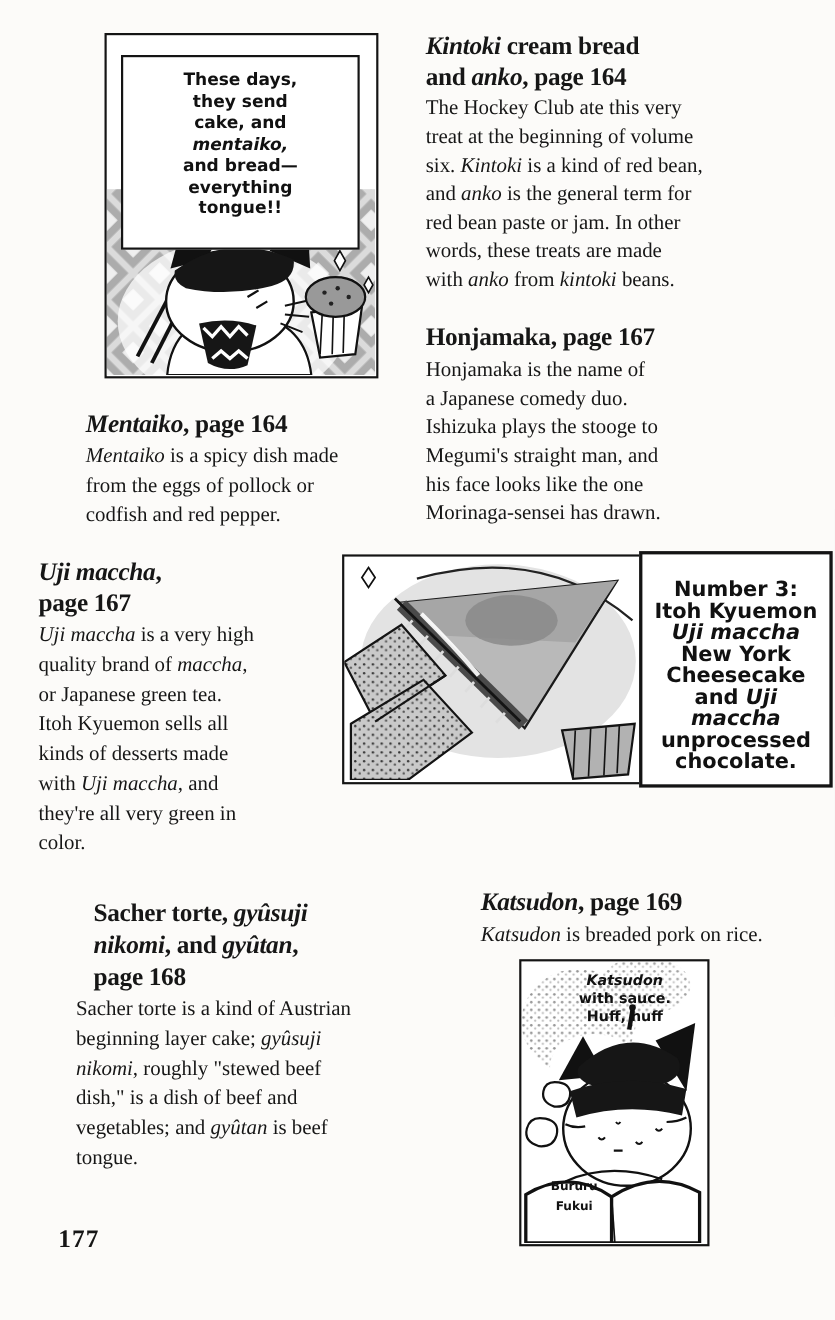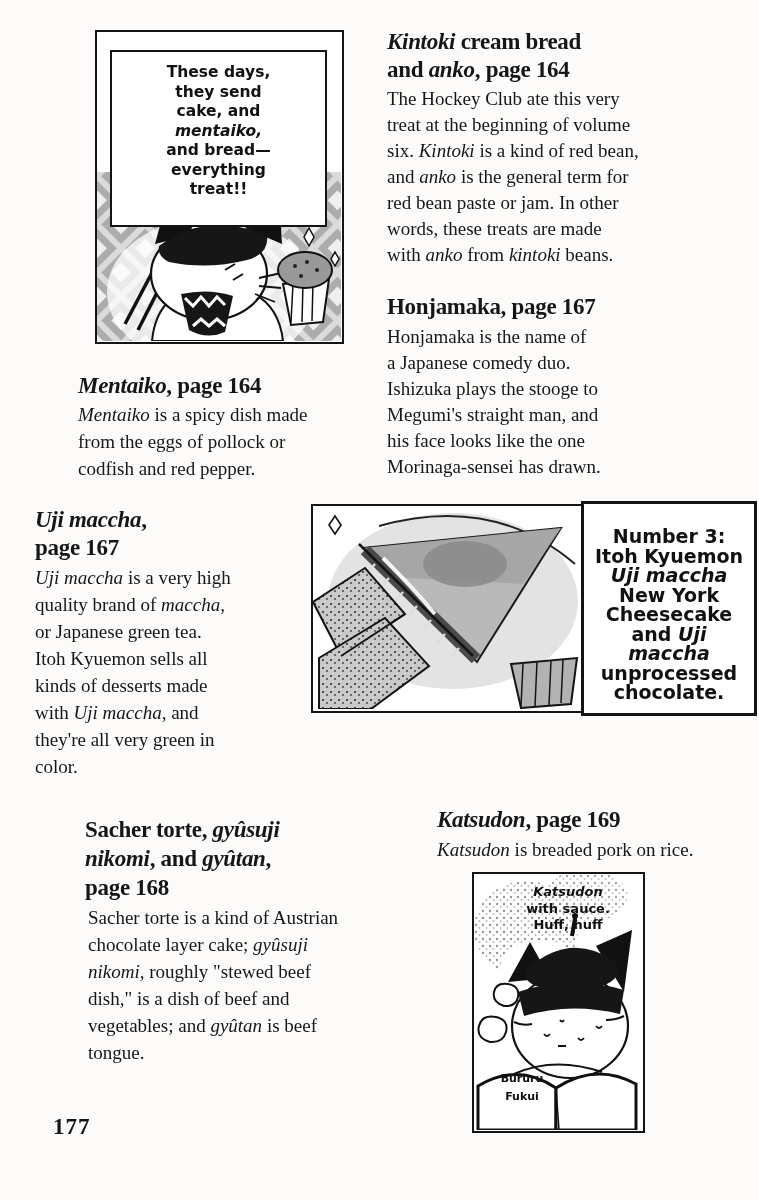--- a/index.html
+++ b/index.html
@@ -70,21 +70,21 @@
       <path d="M186 252 L232 247 L226 290 L194 293 Z" fill="#fff" stroke="#111" stroke-width="2"></path>
       <path d="M196 252 l-2 38 M206 251 l-1 39 M216 250 l-1 39" stroke="#111" stroke-width="1.5"></path>
       <ellipse cx="208" cy="238" rx="27" ry="18" fill="#999" stroke="#111" stroke-width="2"></ellipse>
       <circle cx="198" cy="234" r="2" fill="#222"></circle>
         <circle cx="210" cy="230" r="2" fill="#222"></circle>
       <circle cx="220" cy="238" r="2" fill="#222"></circle>
         <circle cx="204" cy="244" r="2" fill="#222"></circle>
       <path d="M238 220 l4 7 -4 7 -4 -7 z" fill="#fff" stroke="#111" stroke-width="1.5"></path>
     </svg>
     <div class="bubble" style="left:13px; top:6px; width:217px; height:177px;">
-      <div class="comic abs" style="left:8px; top:11px; width:197px; font-size:15.5px; line-height:19.5px;"><span>These days,</span><br><span>they send</span><br><span>cake, and</span><br><i>mentaiko,</i><br><span>and bread—</span><br><span>everything</span><br><span>treat!!</span></div>
+      <div class="comic abs" style="left:8px; top:11px; width:197px; font-size:15.5px; line-height:19.5px;"><span>These days,</span><br><span>they send</span><br><span>cake, and</span><br><i>mentaiko,</i><br><span>and bread—</span><br><span>everything</span><br><span>tongue!!</span></div>
     </div>
   </div>
 
   <div class="abs heading" style="left:78px; top:372px; width:300px;"><i>Mentaiko</i><span>, page 164</span></div>
   <div class="abs body-text" style="left:78px; top:401px; width:300px; line-height:27px;"><i>Mentaiko</i><span> is a spicy dish made</span><br><span>from the eggs of pollock or</span><br><span>codfish and red pepper.</span></div>
 
   <div class="abs heading" style="left:387px; top:28px; width:345px;"><i>Kintoki</i><span> cream bread</span><br><span>and </span><i>anko</i><span>, page 164</span></div>
   <div class="abs body-text" style="left:387px; top:86px; width:345px;"><span>The Hockey Club ate this very</span><br><span>treat at the beginning of volume</span><br><span>six. </span><i>Kintoki</i><span> is a kind of red bean,</span><br><span>and </span><i>anko</i><span> is the general term for</span><br><span>red bean paste or jam. In other</span><br><span>words, these treats are made</span><br><span>with </span><i>anko</i><span> from </span><i>kintoki</i><span> beans.</span></div>
 
   <div class="abs heading" style="left:387px; top:293px; width:345px;"><span>Honjamaka, page 167</span></div>
@@ -121,21 +121,21 @@
       <path d="M198 158 L264 152 L258 198 L208 202 Z" fill="#b2b2b2" stroke="#141414" stroke-width="2"></path>
       <path d="M210 158 l-2 42 M224 156 l-2 44 M238 155 l-2 44 M250 154 l-2 43" stroke="#141414" stroke-width="1.5"></path>
       <path d="M22 10 l6 9 -6 9 -6 -9 z" fill="#fff" stroke="#111" stroke-width="1.6"></path>
     </svg>
   </div>
   <div class="panel" style="left:581px; top:501px; width:176px; height:215px; border-width:3px;">
     <div class="comic abs" style="left:4px; top:23px; width:162px; font-size:19px; line-height:19.5px;"><span>Number 3:</span><br><span>Itoh Kyuemon</span><br><i>Uji maccha</i><br><span>New York</span><br><span>Cheesecake</span><br><span>and </span><i>Uji maccha</i><br><span>unprocessed</span><br><span>chocolate.</span></div>
   </div>
 
   <div class="abs heading" style="left:85px; top:815px; width:340px; line-height:29px;"><span>Sacher torte, </span><i>gyûsuji</i><br><i>nikomi</i><span>, and </span><i>gyûtan</i><span>,</span><br><span>page 168</span></div>
-  <div class="abs body-text" style="left:88px; top:904px; width:345px; line-height:27px;"><span>Sacher torte is a kind of Austrian</span><br><span>chocolate layer cake; </span><i>gyûsuji</i><br><i>nikomi</i><span>, roughly "stewed beef</span><br><span>dish," is a dish of beef and</span><br><span>vegetables; and </span><i>gyûtan</i><span> is beef</span><br><span>tongue.</span></div>
+  <div class="abs body-text" style="left:69px; top:904px; width:345px; line-height:27px;"><span>Sacher torte is a kind of Austrian</span><br><span>beginning layer cake; </span><i>gyûsuji</i><br><i>nikomi</i><span>, roughly "stewed beef</span><br><span>dish," is a dish of beef and</span><br><span>vegetables; and </span><i>gyûtan</i><span> is beef</span><br><span>tongue.</span></div>
 
   <div class="abs heading" style="left:437px; top:806px; width:320px;"><i>Katsudon</i><span>, page 169</span></div>
   <div class="abs body-text" style="left:437px; top:837px; width:325px;"><i>Katsudon</i><span> is breaded pork on rice.</span></div>
 
   <div class="panel" style="left:472px; top:872px; width:173px; height:261px;">
     <svg width="168" height="256" viewBox="0 0 168 256">
       <defs>
         <pattern id="stipple" width="7" height="7" patternUnits="userSpaceOnUse">
           <circle cx="2" cy="2" r="1.2" fill="#8a8a8a"></circle>
           <circle cx="5.5" cy="5" r="1" fill="#b0b0b0"></circle>

